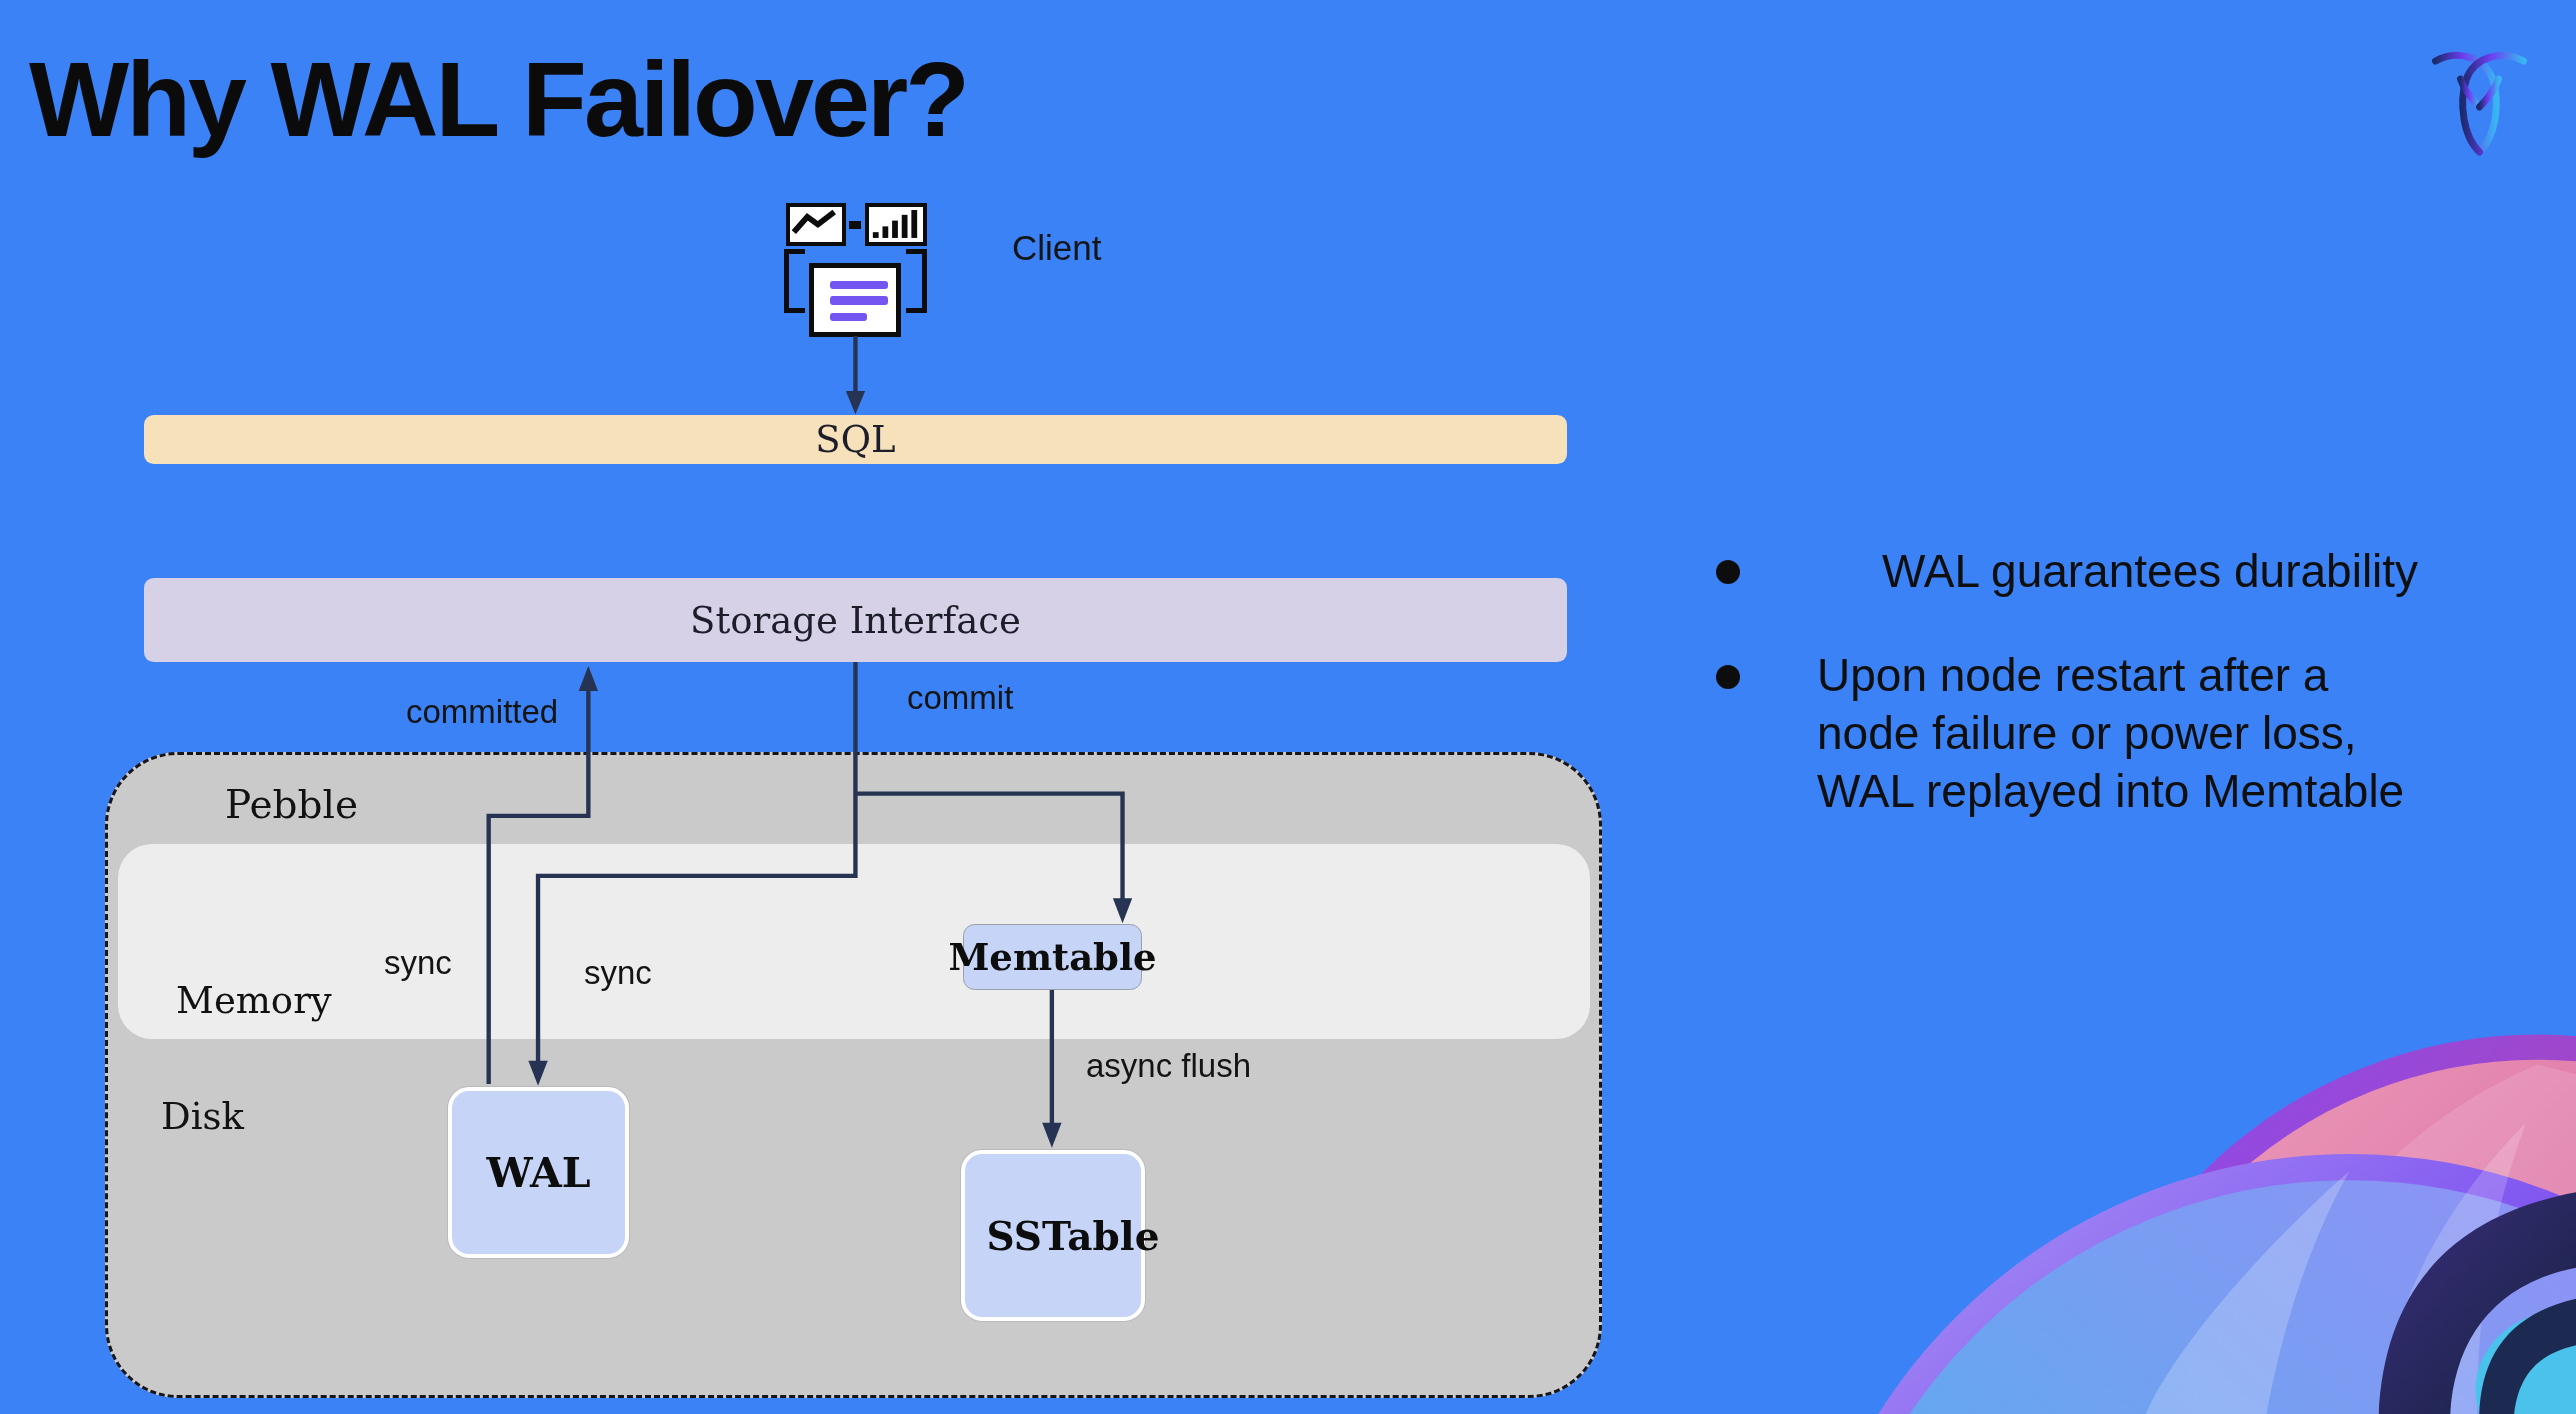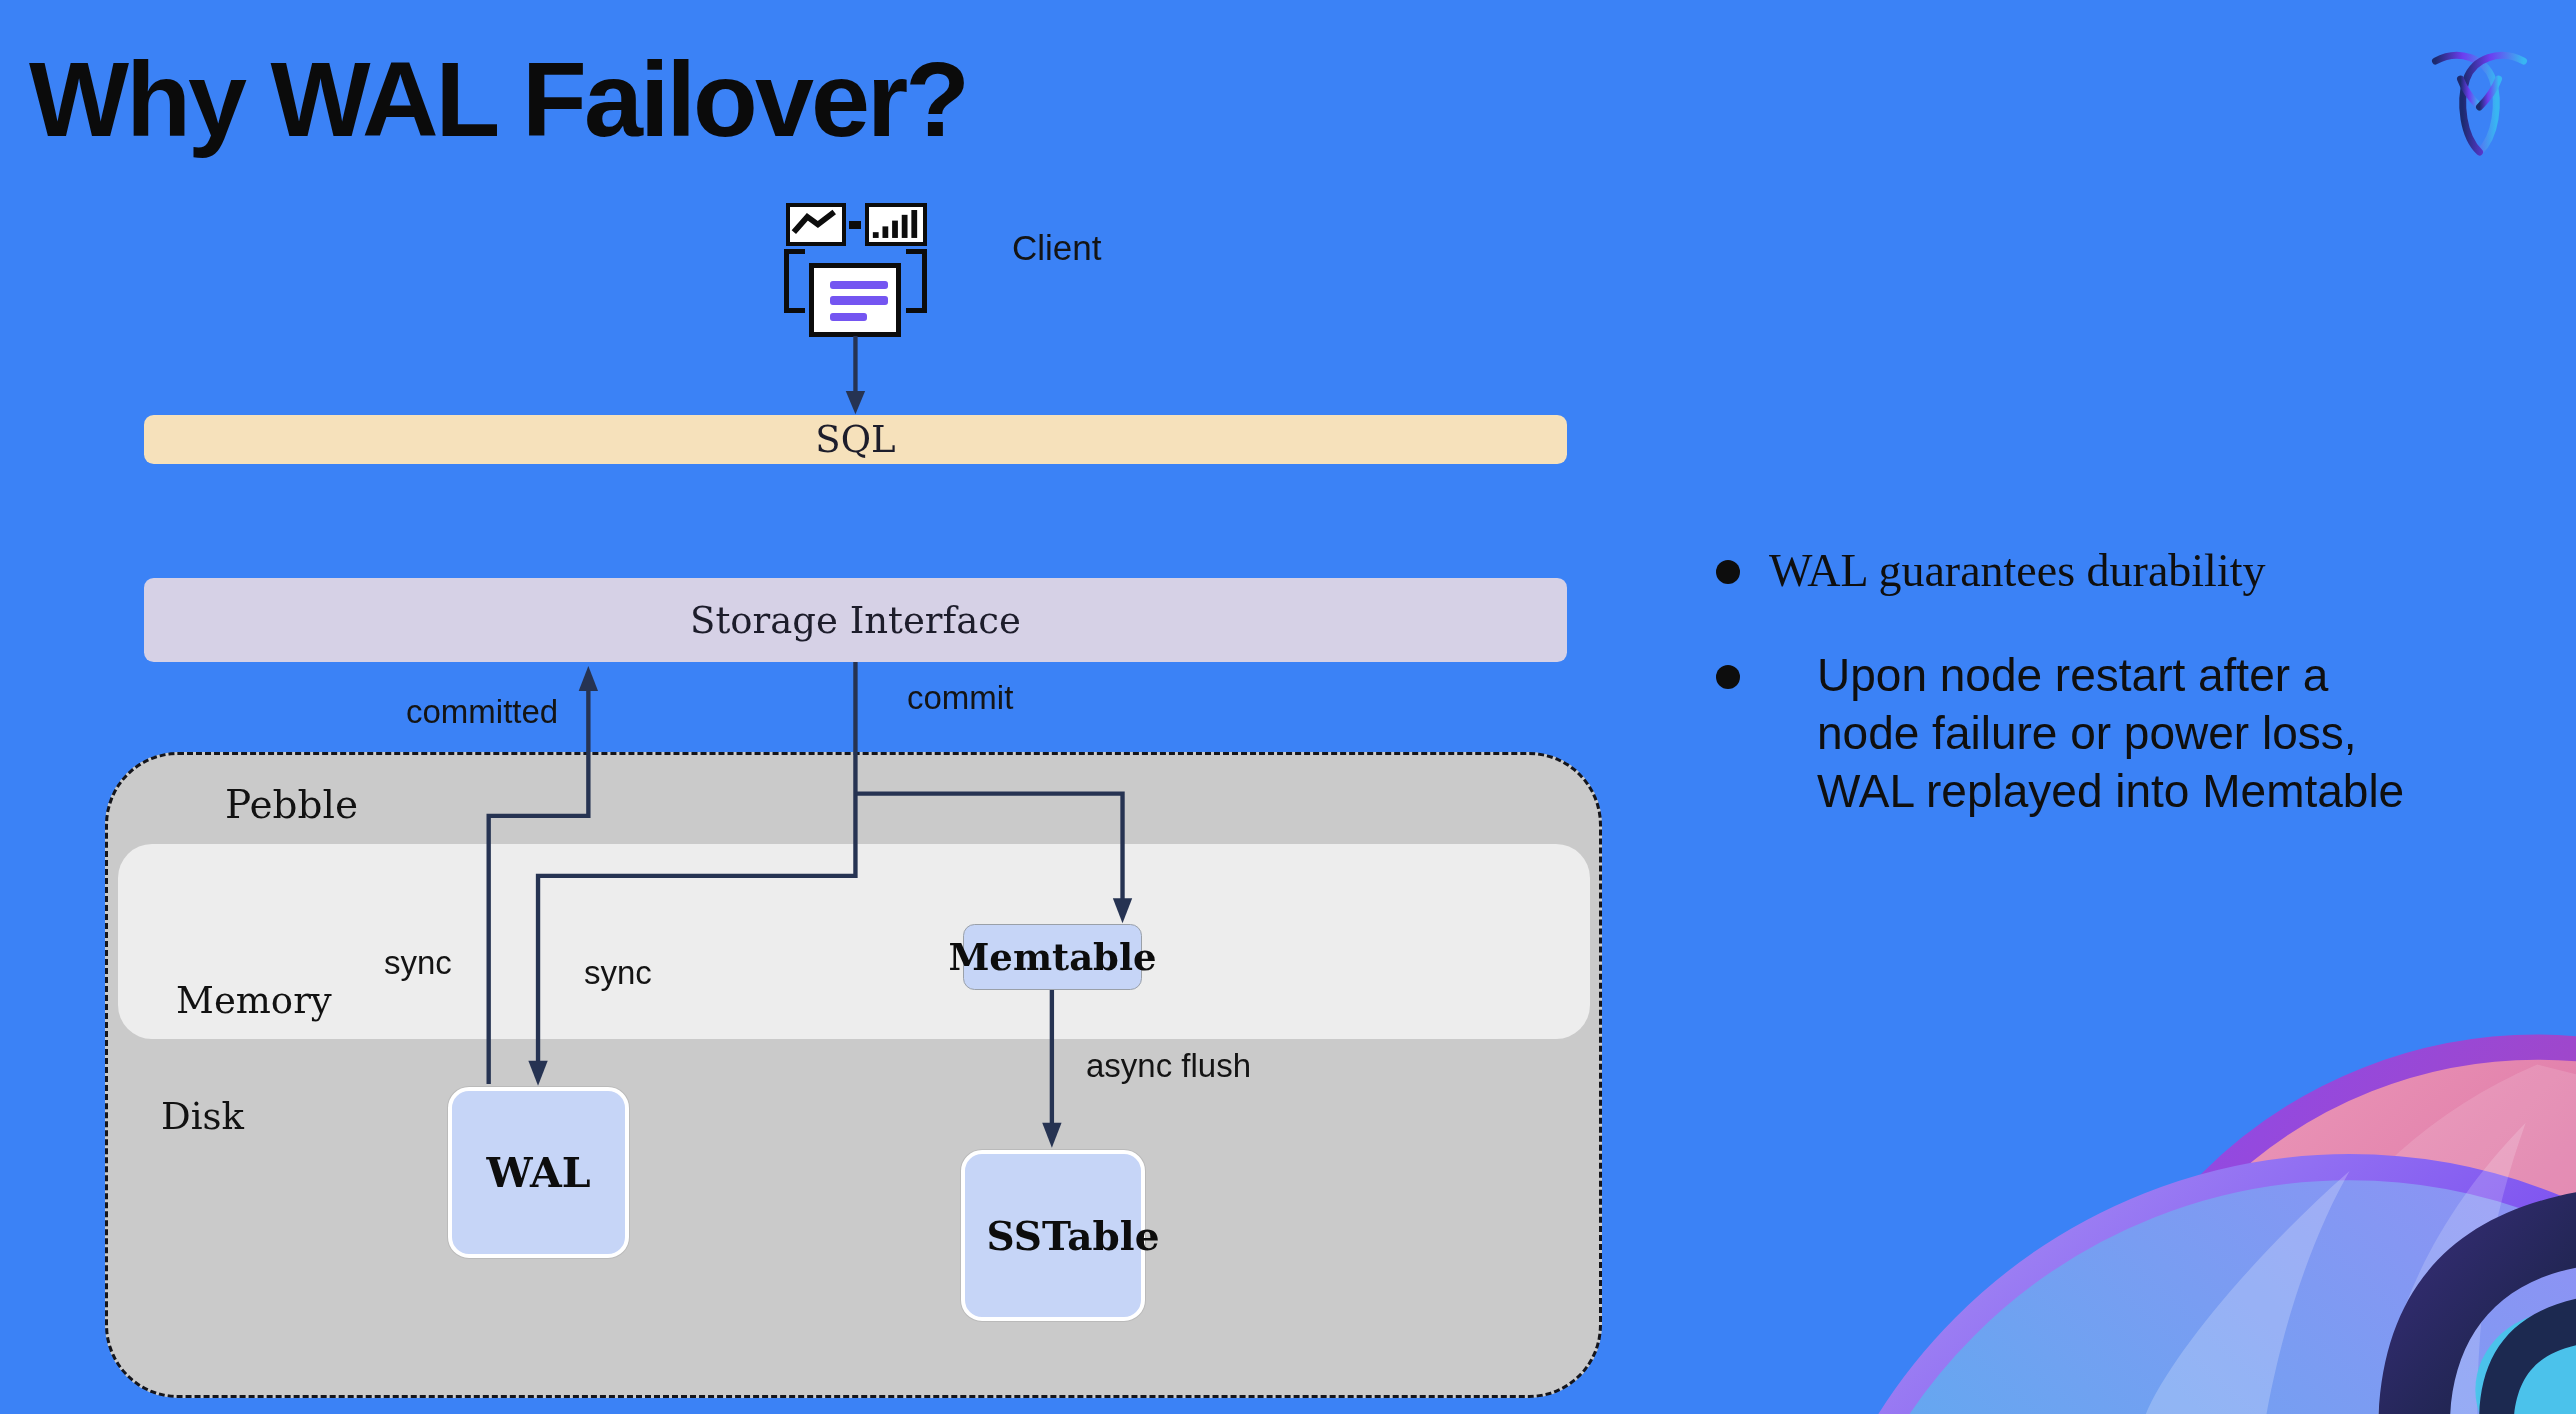--- a/index.html
+++ b/index.html
@@ -133,21 +133,21 @@
     <polygon points="1087,1186 1077,1160 1097,1160" fill="#263352"></polygon>
   </svg>
 
   <div class="abs sans edge-label" style="left:406px;top:693px;">committed</div>
   <div class="abs sans edge-label" style="left:907px;top:679px;">commit</div>
   <div class="abs sans edge-label" style="left:384px;top:944px;">sync</div>
   <div class="abs sans edge-label" style="left:584px;top:954px;">sync</div>
   <div class="abs sans edge-label" style="left:1086px;top:1047px;">async flush</div>
 
   <div class="abs bullet-dot" style="left:1716px;top:560px;"></div>
-  <div class="abs bullet-text" style="left:1769px;top:542px;font-family:Liberation Serif, serif;">
+  <div class="abs bullet-text" style="left:1882px;top:542px;">
     <div>WAL guarantees durability</div>
   </div>
   <div class="abs bullet-dot" style="left:1716px;top:665px;"></div>
   <div class="abs bullet-text" style="left:1817px;top:646px;">
     <div>Upon node restart after a</div>
     <div>node failure or power loss,</div>
     <div>WAL replayed into Memtable</div>
   </div>
 
   <svg class="overlay" viewBox="0 0 2662 1462">

